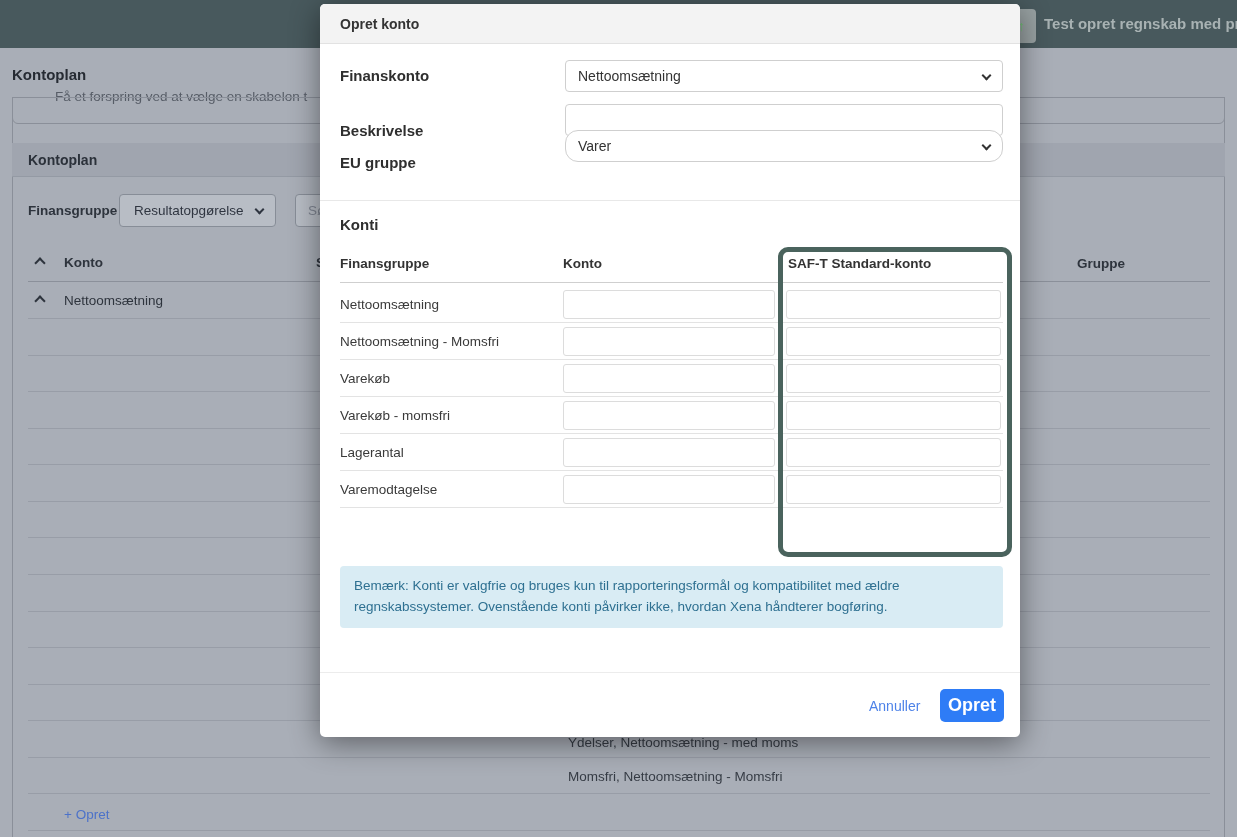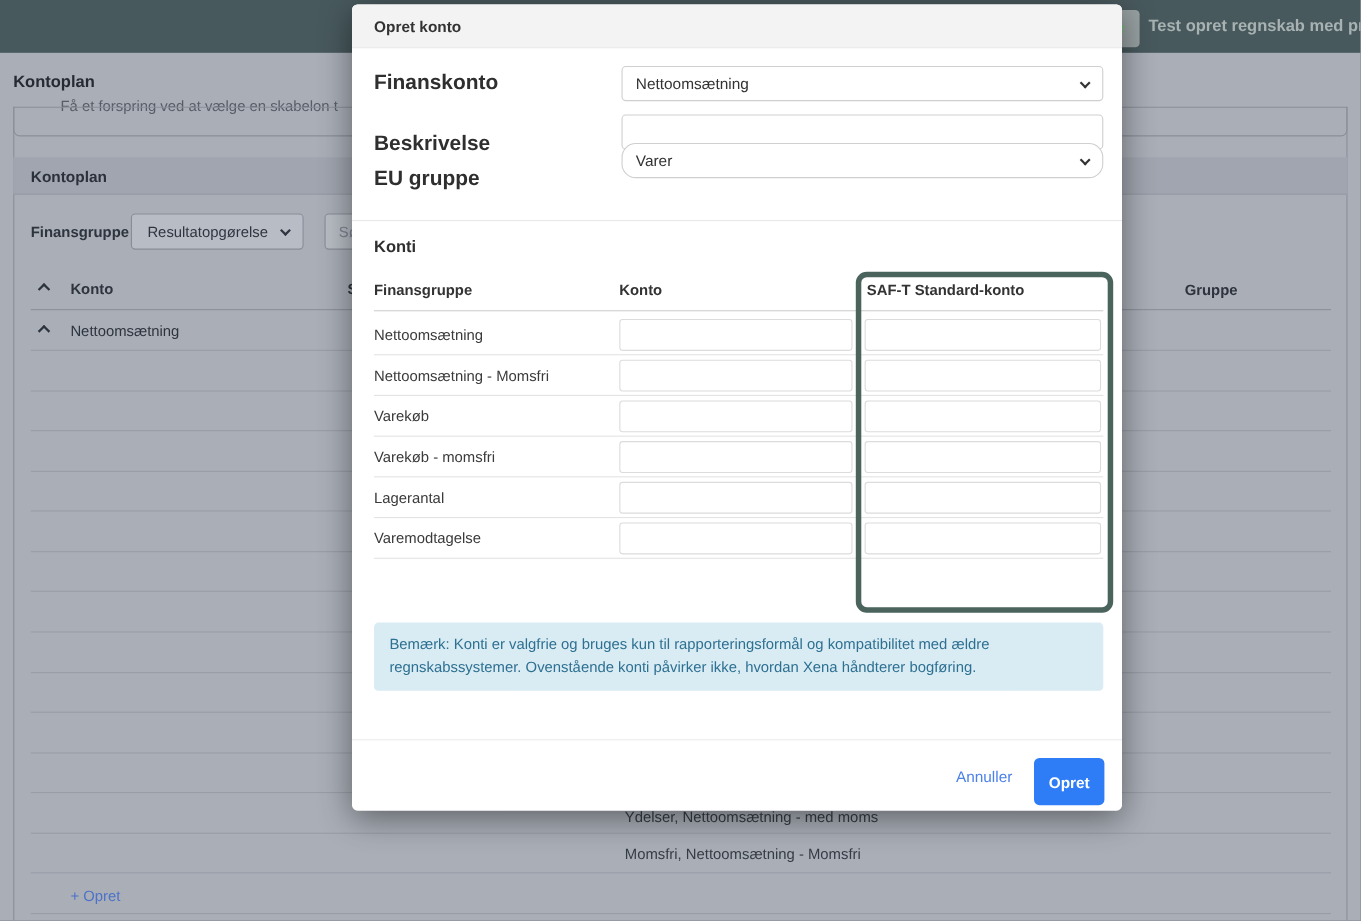--- a/index.html
+++ b/index.html
@@ -52,21 +52,21 @@
   .bg-row-text { font-size:13.5px; color:#363c45; white-space:nowrap; }
   .create-link { left:64px; top:807px; font-size:13.5px; color:#4c72c9; cursor:pointer; }
 
   
   .modal { left:320px; top:4px; width:700px; height:733px; background:#ffffff;
     border-radius:5px; box-shadow:0 6px 30px rgba(0,0,0,0.45); }
   .modal .abs { position:absolute; }
   .modal-header { left:0; top:0; width:700px; height:40px; background:#f3f3f3;
     border-bottom:1px solid #e2e2e2; border-radius:5px 5px 0 0; }
   .modal-title { left:20px; top:12px; font-size:14px; font-weight:bold; color:#333; }
-  .f-label { left:20px; font-size:19px; font-weight:bold; color:#2f2f2f; line-height:32px; }
+  .f-label { left:20px; font-size:15px; font-weight:bold; color:#2f2f2f; line-height:32px; }
   .f-ctl { left:245px; width:438px; height:32px; border:1px solid #cfcfcf; border-radius:4px;
     background:#fff; font-size:14px; color:#333; line-height:30px; padding:0 12px; }
   .f-ctl .chev-down { position:absolute; right:12px; top:11px; border-color:#333; }
   .f-input { border:none; outline:none; width:100%; height:30px; font-size:14px;
     font-family:"Liberation Sans",sans-serif; background:transparent; }
   .divider { left:0; top:196px; width:700px; height:0; border-top:1px solid #e8e8e8; }
   .konti-title { left:20px; top:212px; font-size:15px; font-weight:bold; color:#2f2f2f; }
   .k-th { font-size:13.5px; font-weight:bold; color:#333; top:252px; }
   .k-th-0 { left:20px; } .k-th-1 { left:243px; } .k-th-2 { left:468px; }
   .k-hdr-line { left:20px; top:278px; width:663px; height:0; border-top:1px solid #cfcfcf; }
@@ -76,22 +76,22 @@
   .k-in { position:absolute; top:4px; height:29px; border:1px solid #dcdcdc; border-radius:3px;
     font-size:13px; padding:0 8px; font-family:"Liberation Sans",sans-serif; outline:none; }
   .k-in-konto { left:223px; width:212px; }
   .k-in-saft  { left:446px; width:215px; }
   .hl-box { left:458px; top:243px; width:234px; height:310px; border:5px solid #4a635d;
     border-radius:10px; pointer-events:none; }
   .note { left:20px; top:562px; width:663px; background:#d9ecf4; border-radius:4px;
     padding:10px 14px; font-size:13.5px; line-height:1.55; color:#2e7091; }
   .modal-footer { left:0; top:668px; width:700px; height:65px; border-top:1px solid #ececec; }
   .cancel-link { left:549px; top:694px; font-size:14px; color:#4d82e8; cursor:pointer; }
-  .submit-btn { left:620px; top:685px; width:64px; height:43px; background:#2e7cf6; border:none;
-    border-radius:5px; color:#fff; font-size:14px; font-weight:bold;
+  .submit-btn { left:620px; top:685px; width:64px; height:33px; background:#2e7cf6; border:none;
+    border-radius:5px; color:#fff; font-size:18px; font-weight:bold;
     font-family:"Liberation Sans",sans-serif; cursor:pointer; }
 </style>
 </head>
 <body>
 
 <div id="screen">
 
   <div class="abs topbar">
     <div class="abs topbar-btn"><span>↑</span></div>
     <div class="abs topbar-title">Test opret regnskab med pr...</div>

